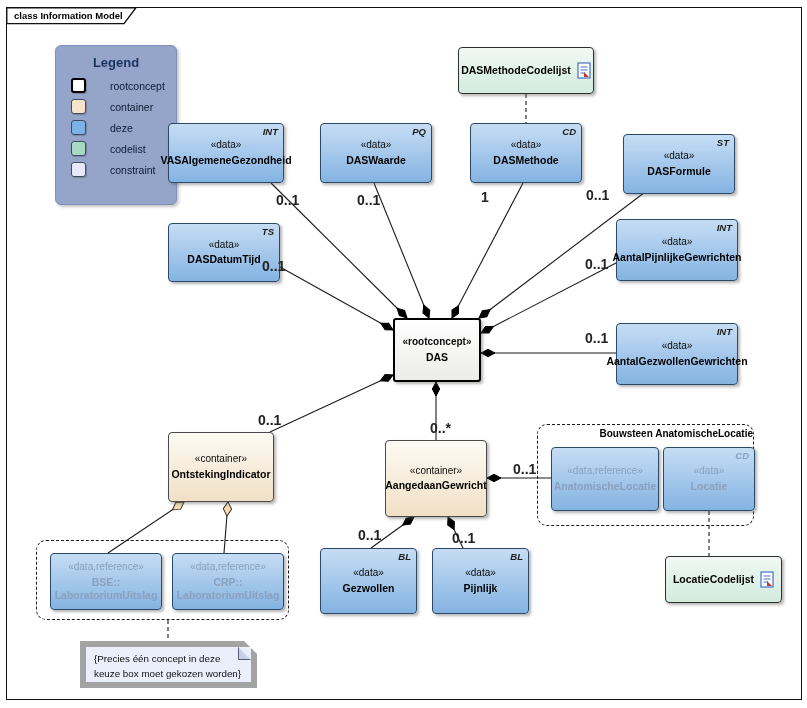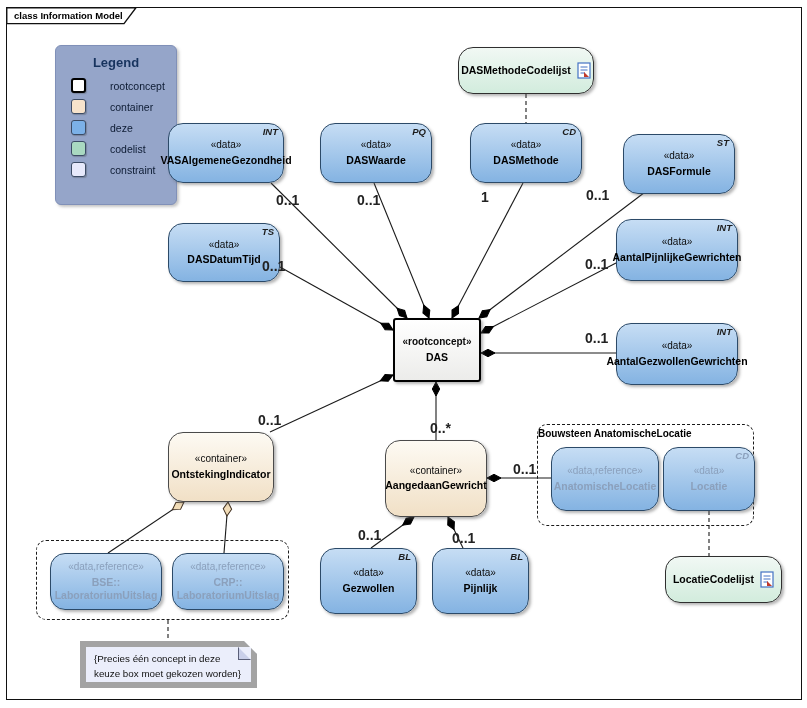--- a/index.html
+++ b/index.html
@@ -7,36 +7,36 @@
           font-family:"Liberation Sans",sans-serif;overflow:hidden;}
   .frame{position:absolute;left:6px;top:7px;width:794px;height:691px;
          border:1.5px solid #111;}
   .tab{position:absolute;left:6px;top:7px;width:132px;height:18px;}
   .tab-label{position:absolute;left:8px;top:3px;font-size:9.5px;font-weight:bold;color:#000;white-space:nowrap;}
 
   .wires{position:absolute;left:0;top:0;width:807px;height:708px;}
   .wires line{stroke:#1a1a1a;stroke-width:1.1;}
   .wires line.dashed{stroke-dasharray:4,3;}
 
-  .node{position:absolute;border-radius:15px;display:flex;flex-direction:column;
+  .node{position:absolute;border-radius:4px;display:flex;flex-direction:column;
         align-items:center;justify-content:center;text-align:center;
         box-shadow:2px 2px 3px rgba(90,90,90,.45);box-sizing:border-box;}
   .data-node{background:linear-gradient(#c6ddf4,#84b3e2);border:1.2px solid #2c4a68;}
   .container-node{background:linear-gradient(#fdfaf3,#f1e0c6);border:1.2px solid #4a4a4a;}
   .root-node{background:linear-gradient(#ffffff,#ececea);border:2.6px solid #000;border-radius:3px;}
   .codelist-node{background:linear-gradient(#f1f8f4,#d2ecdd);border:1.2px solid #2f2f2f;
                  flex-direction:row;gap:6px;}
   .stereo{font-size:10px;color:#0b0b0b;line-height:1.25;}
   .nname{font-size:10.5px;font-weight:bold;color:#000;line-height:1.25;margin-top:2px;}
   .codelist-node .nname{margin-top:0;}
   .tag{position:absolute;top:2px;right:5px;font-style:italic;font-weight:bold;font-size:9.5px;color:#1c1c1c;}
   .ref .stereo,.ref .nname,.ref .tag{color:#8ba0bc;}
 
   .dashed-box{position:absolute;border:1.5px dashed #1a1a1a;border-radius:10px;box-sizing:border-box;}
-  .bouwsteen-title{position:absolute;top:3px;left:0;width:100%;text-align:left;
+  .bouwsteen-title{position:absolute;top:3px;left:0;width:100%;text-align:right;
                    font-size:10px;font-weight:bold;color:#000;}
 
   .mult{position:absolute;font-size:14px;font-weight:600;color:#222;white-space:nowrap;}
 
   .legend{position:absolute;left:55px;top:45px;width:122px;height:160px;background:#95a5c9;
           border:1px solid #8090b8;border-radius:6px;box-shadow:2px 2px 3px rgba(90,90,90,.35);
           box-sizing:border-box;}
   .legend-title{text-align:center;font-weight:bold;font-size:13px;color:#17335e;margin:9px 0 8px;}
   .legend-row{display:flex;align-items:center;gap:24px;margin:0 0 6px 15px;text-align:right;}
   .sw{width:15px;height:15px;border-radius:3px;border:1px solid #3c4c66;

